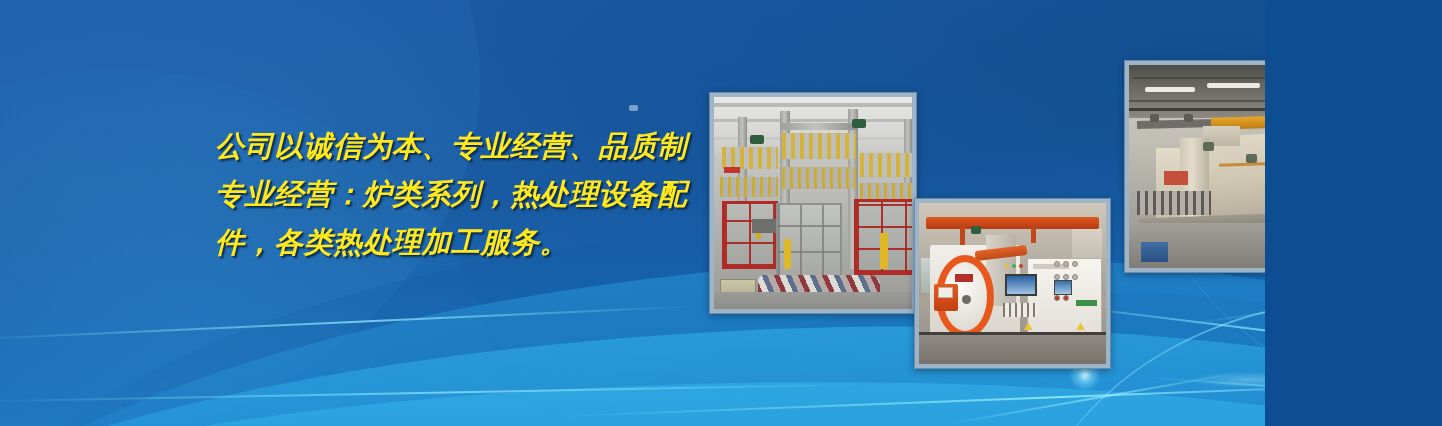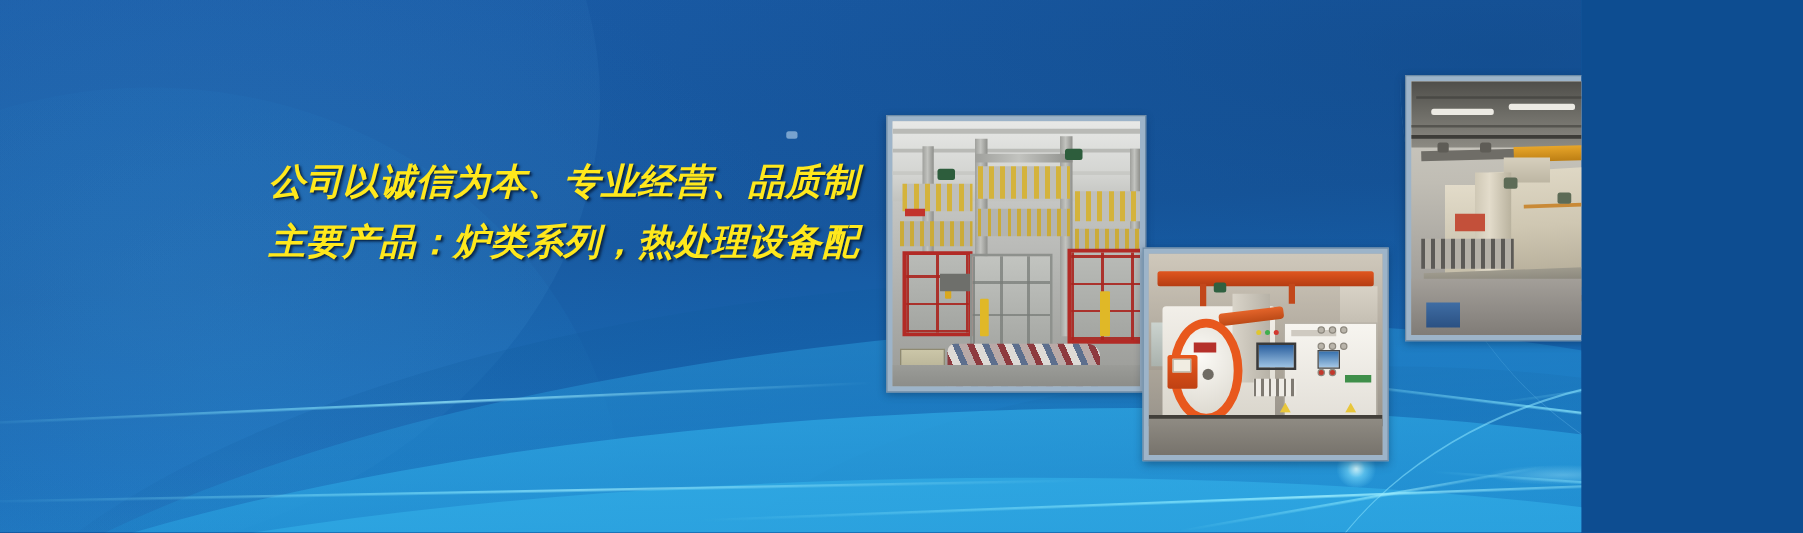--- a/index.html
+++ b/index.html
@@ -316,21 +316,22 @@
   <div class="streak streak-5"></div>
   <div class="streak streak-6"></div>
   <div class="streak streak-7"></div>
 
   <div class="glow-node"></div>
   <div class="glow-node2"></div>
   <div class="speck"></div>
 
   <div id="copy">
     <div class="copy-line">公司以诚信为本、专业经营、品质制</div>
-    <div class="copy-line">主要产品：炉类系列，热处理设备配</div>
+    <div class="copy-line">专业经营：炉类系列，热处理设备配</div>
+    <div class="copy-line">件，各类热处理加工服务。</div>
   </div>
 
   <div class="photo-frame" id="photo-1">
     <div class="photo-inner p1">
       <div class="ceiling"></div>
       <div class="ceil-beam" style="left:0; top:6px; width:100%;"></div>
       <div class="ceil-beam" style="left:0; top:22px; width:100%; height:3px;"></div>
       <div class="ceil-beam" style="left:0; top:40px; width:100%; height:3px; background:#c8c9c5;"></div>
 
       <div class="col" style="left:24px; top:20px; width:9px; height:150px;"></div>

